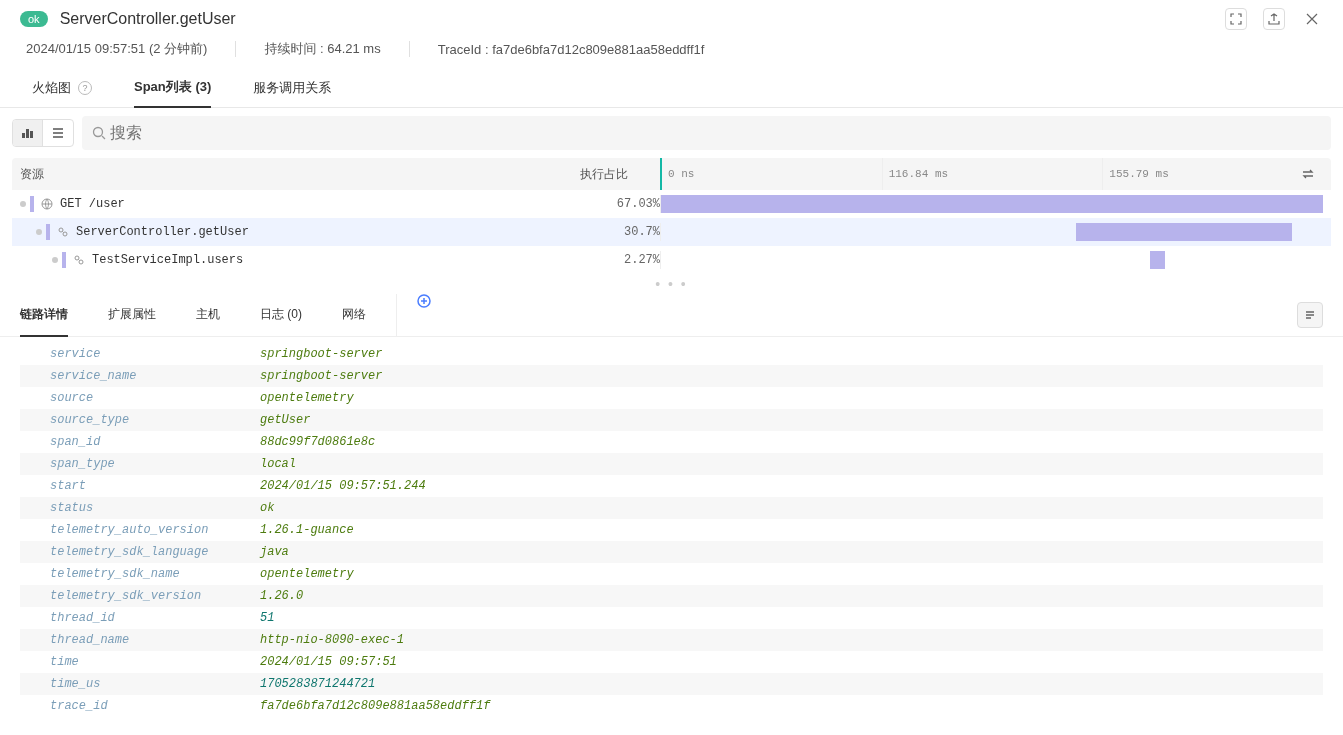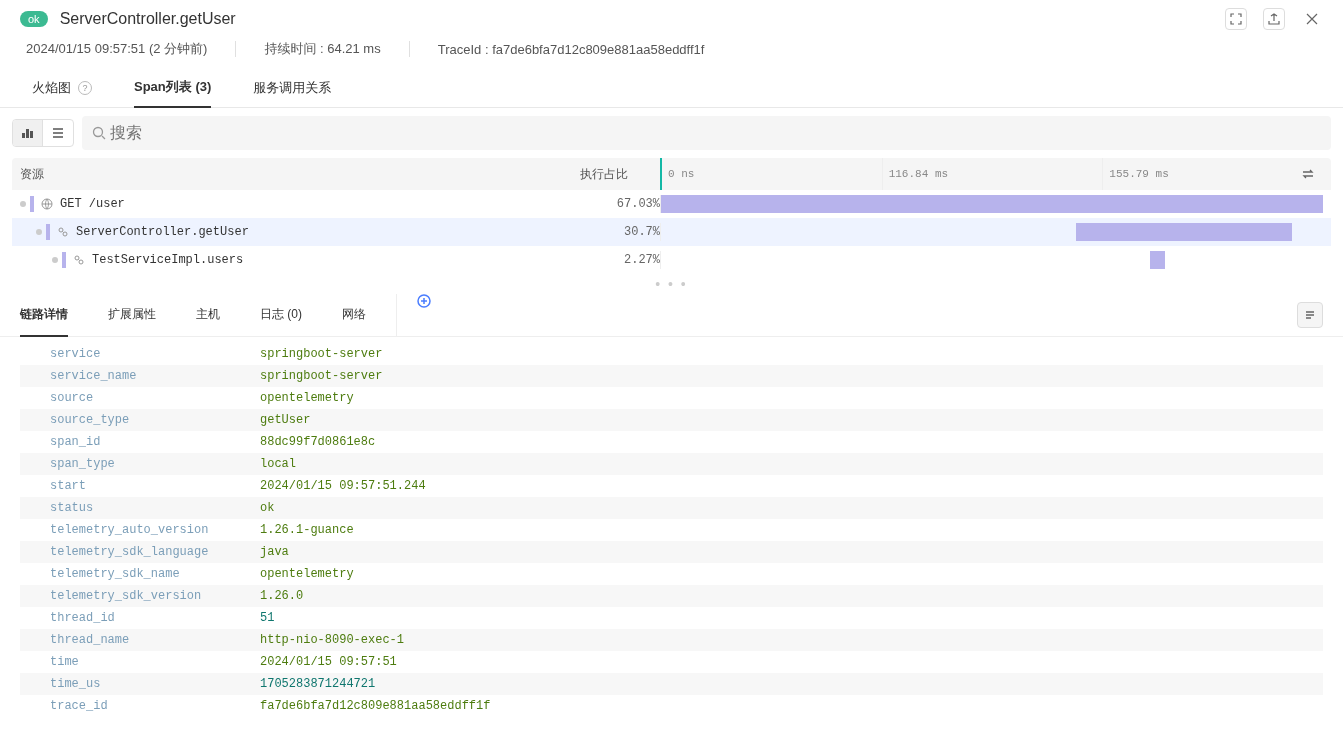--- a/index.html
+++ b/index.html
@@ -56,21 +56,21 @@
   
   
   .dtabs-row { display: flex; align-items:center; padding: 0 20px; border-bottom: 1px solid #eee; }
   .dtabs { display: flex; gap: 40px; flex:1; }
   .dtab { padding: 12px 0; cursor: pointer; font-size: 12px; }
   .dtab.active { font-weight: 600; border-bottom: 2px solid #333; margin-bottom: -1px; }
   .dtab-add { color:#4a7dff; cursor:pointer; padding-left: 20px; border-left:1px solid #eee; margin-left:-10px;}
   .dtab-collapse { width:26px; height:26px; border:1px solid #ddd; border-radius:4px; display:flex; align-items:center; justify-content:center; cursor:pointer; background:#f5f5f5;}
   
   
-  .dtable { padding: 6px 20px; }
+  .dtable { padding: 6px 20px; font-style: italic; }
   .drow { display: flex; padding: 4px 10px 4px 30px; font-size: 12px; }
   .drow:nth-child(even) { background: #f7f7f7; }
   .dkey { width: 210px; color: #7b9eb8; }
   .dval { flex: 1; color: #4d7c0f; }
   .dval.num { color: #0f766e; }
   
   svg { display: block; }
 </style>
 </head>
 <body>

